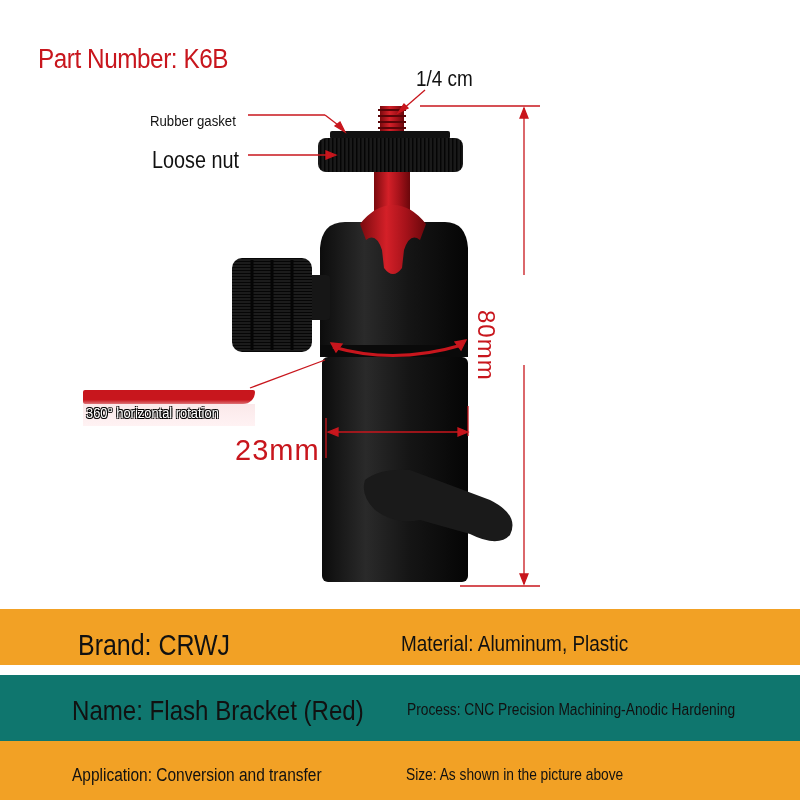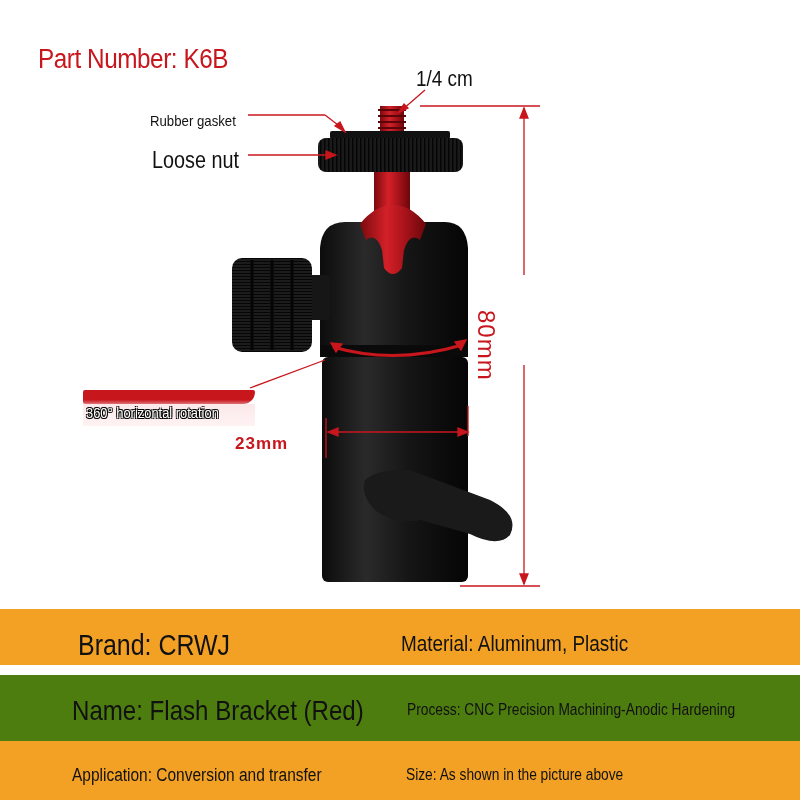--- a/index.html
+++ b/index.html
@@ -5,28 +5,28 @@
   html, body { margin: 0; padding: 0; }
   body { width: 800px; height: 800px; background: #ffffff; position: relative; overflow: hidden;
          font-family: "Liberation Sans", sans-serif; }
   .abs { position: absolute; }
   .part-number { left: 38px; top: 44px; font-size: 27px; color: #c8161d; letter-spacing: -0.5px; font-family: "Liberation Sans Narrow", "Liberation Sans", sans-serif; transform: scaleX(0.9); transform-origin: left; }
   .label-dark { color: #111; font-family: "Liberation Sans", sans-serif; transform-origin: left; }
   .rubber { left: 150px; top: 112px; font-size: 15px; transform: scaleX(0.88); }
   .loose { left: 152px; top: 147px; font-size: 23px; transform: scaleX(0.86); }
   .thread { left: 416px; top: 66px; font-size: 22px; transform: scaleX(0.86); }
   .dim-80 { left: 500px; top: 310px; font-size: 24px; color: #c8161d; transform: rotate(90deg); transform-origin: left top; letter-spacing: 1px; }
-  .dim-23 { left: 235px; top: 434px; font-size: 17px; color: #c8161d; letter-spacing: 1px; font-weight: bold; }
+  .dim-23 { left: 235px; top: 434px; font-size: 29px; color: #c8161d; letter-spacing: 1px; }
   .rot-bar { left: 83px; top: 390px; width: 172px; height: 14px; background: linear-gradient(#c8161d, #c8161d 70%, rgba(200,22,29,0.6)); border-radius: 2px 2px 12px 2px; }
   .rot-fade { left: 83px; top: 404px; width: 172px; height: 22px; background: linear-gradient(rgba(240,180,185,0.3), rgba(255,230,232,0.5)); }
   .rot-label { left: 86px; top: 404px; font-size: 15px; color: #fff; transform: scaleX(0.86); transform-origin: left;
                text-shadow: -1px -1px 0 #000, 1px -1px 0 #000, -1px 1px 0 #000, 1px 1px 0 #000; }
   .band { left: 0; width: 800px; }
   .band-orange { background: #f2a125; }
-  .band-white { background: #4d7c0f; }
+  .band-white { background: #0f766e; }
   .spec { color: #111; transform-origin: left; white-space: nowrap; }
   svg { position: absolute; left: 0; top: 0; }
 </style>
 </head>
 <body>
 
 <svg width="800" height="610" viewBox="0 0 800 610">
   <defs>
     <linearGradient id="blk" x1="0" x2="1">
       <stop offset="0" stop-color="#0c0c0c"></stop>

